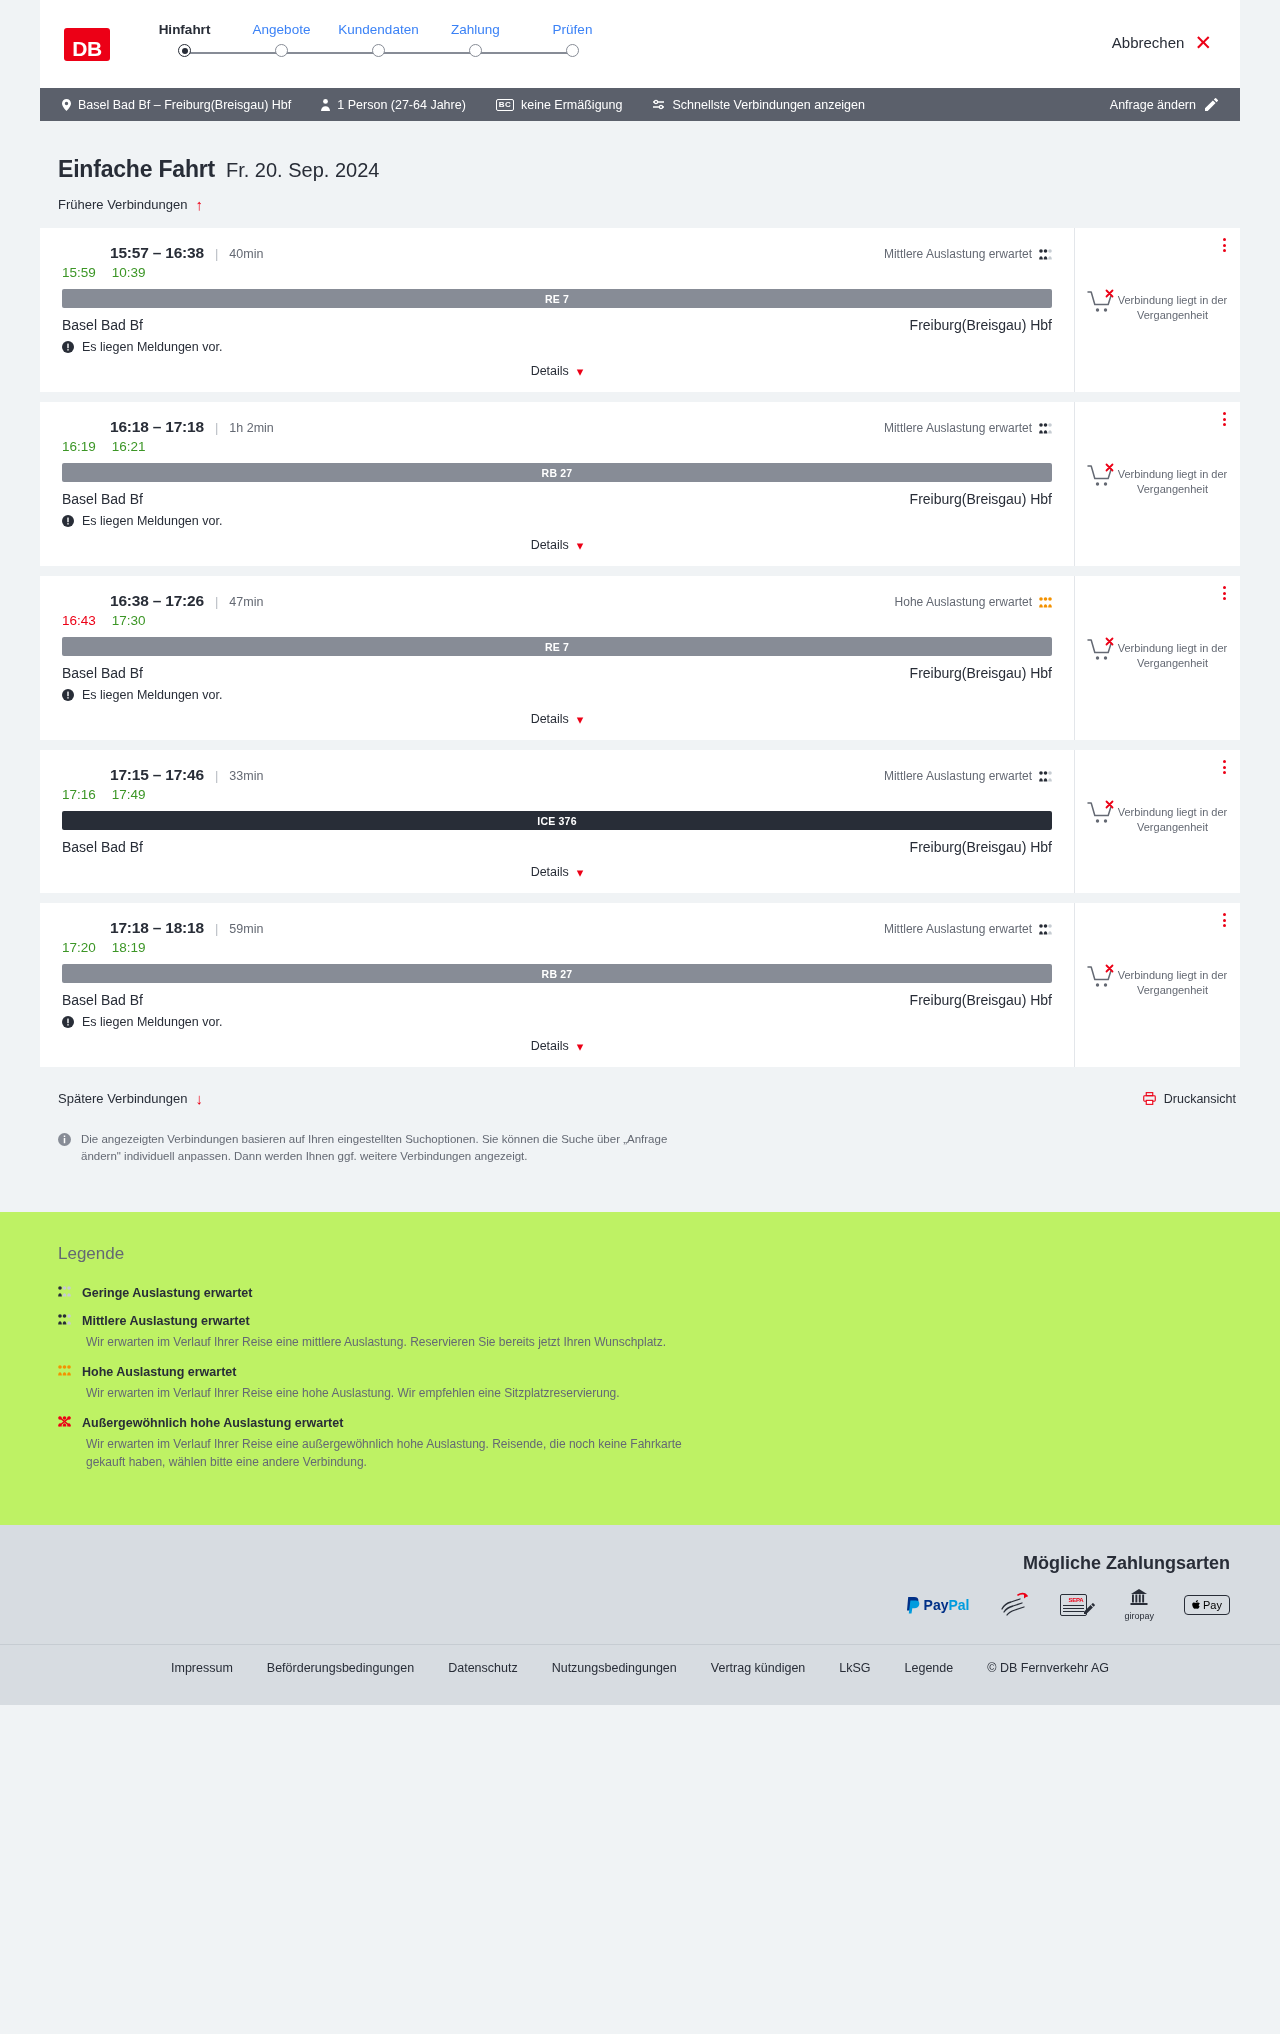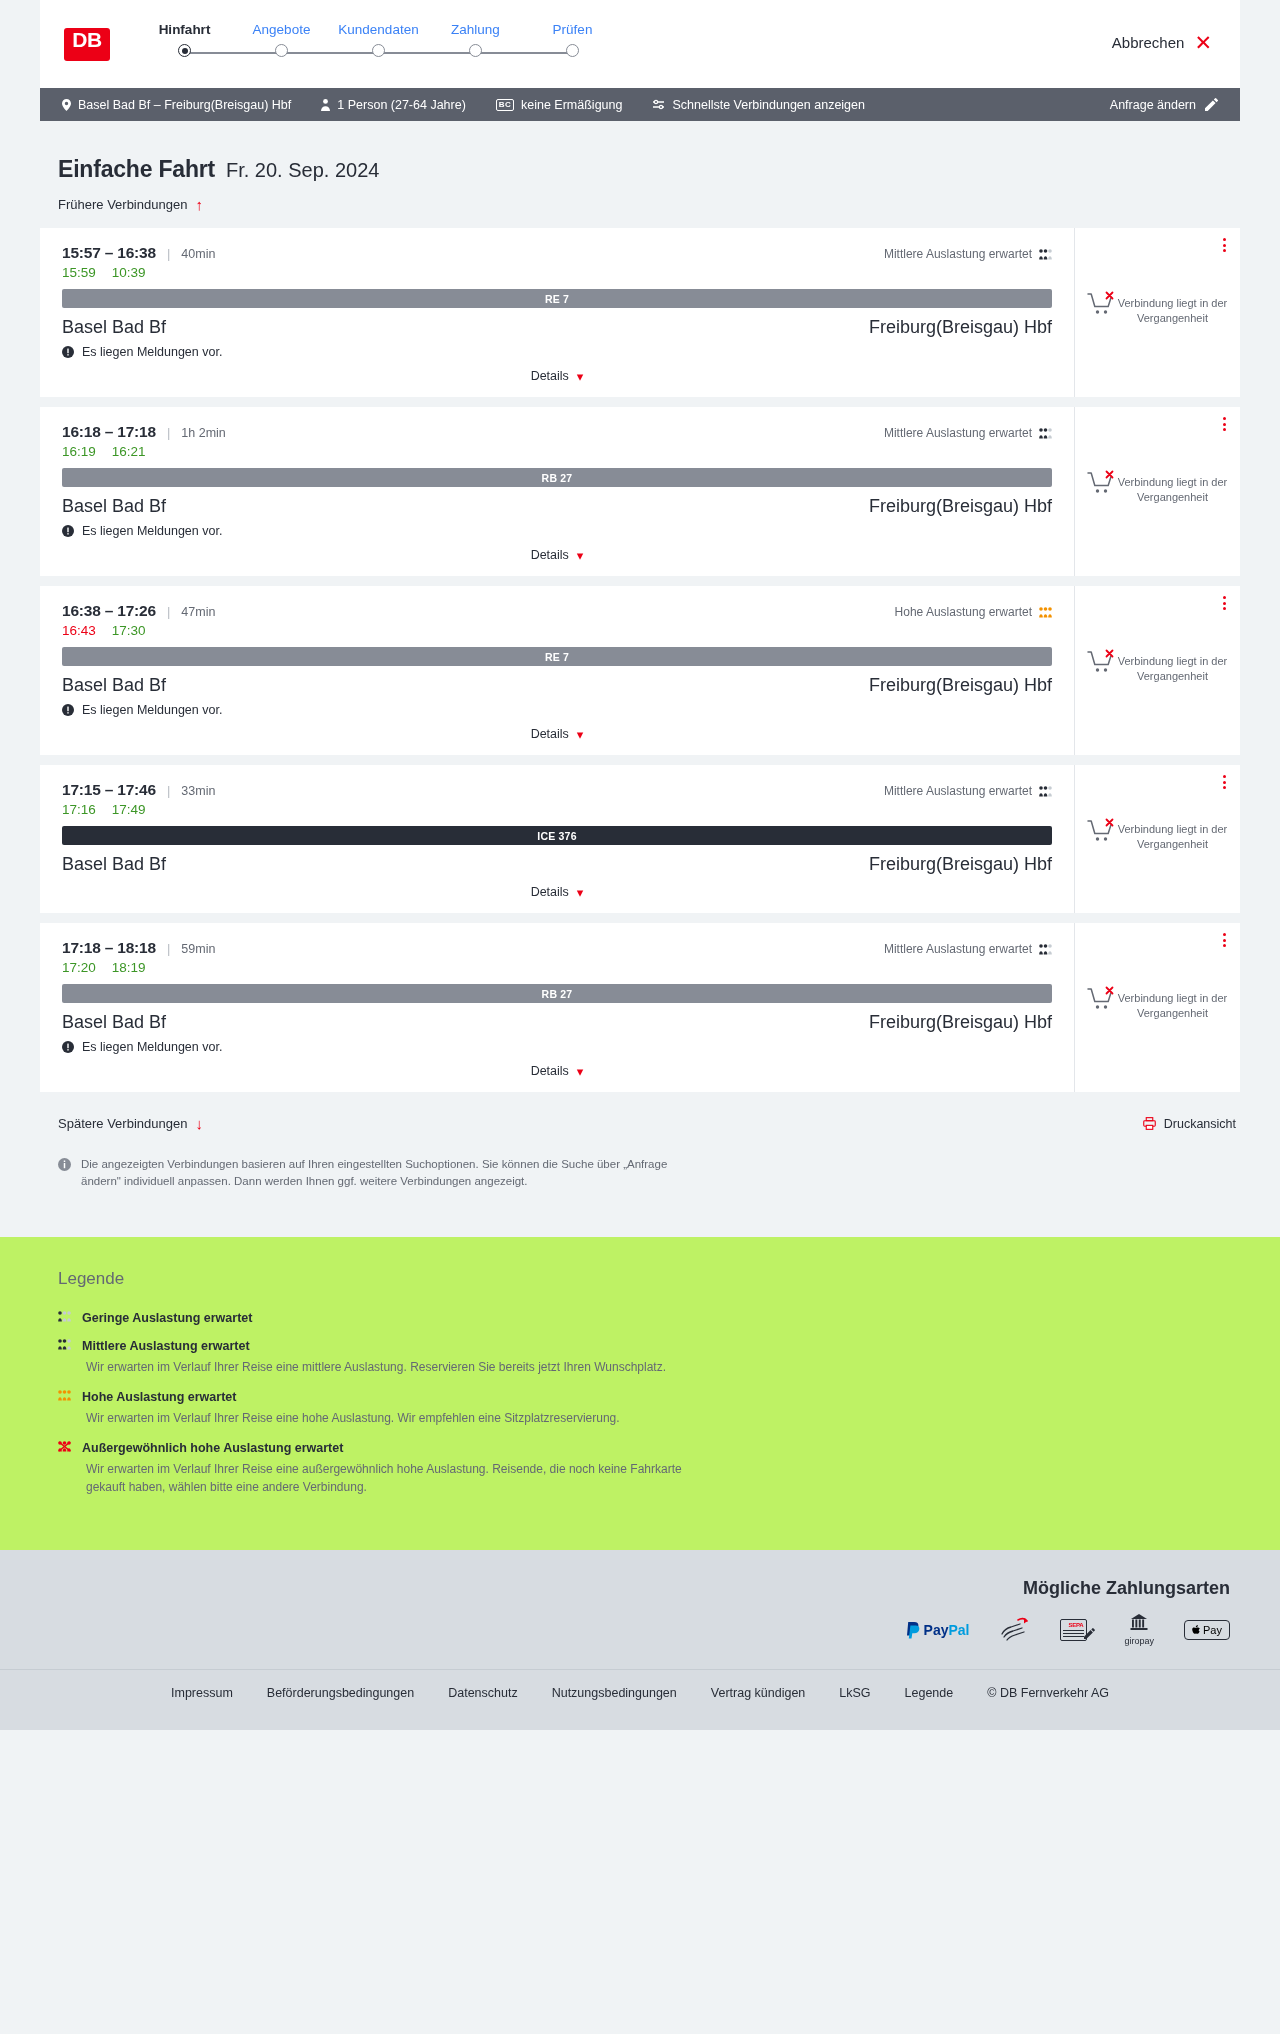--- a/index.html
+++ b/index.html
@@ -20,21 +20,21 @@
     background: #fff;
     padding: 18px 24px 26px 24px;
     display: flex;
     align-items: flex-start;
     position: relative;
   }
   .db-logo {
     width: 46px; height: 33px;
     background: #ec0016;
     border-radius: 3px;
-    display: flex; align-items: flex-start; justify-content: center;
+    display: flex; align-items: flex-end; justify-content: center;
     margin-right: 26px;
     margin-top: 10px;
     flex: 0 0 auto;
   }
   .db-logo span {
     color: #fff;
     font-weight: bold;
     font-size: 21px;
     letter-spacing: -0.5px;
     font-family: "Liberation Sans", sans-serif;
@@ -156,21 +156,21 @@
     flex: 1;
     padding: 16px 22px 14px 22px;
     border-right: 1px solid #e3e6ea;
     position: relative;
   }
   .row-top {
     display: flex;
     align-items: baseline;
     justify-content: space-between;
   }
-  .times-block { display: flex; align-items: baseline; gap: 11px; }
+  .times-block { display: flex; align-items: baseline; gap: 11px; margin-left: 48px; }
   .time-main { font-size: 15.5px; font-weight: bold; letter-spacing: -0.2px; }
   .time-sep { color: #b7bcc3; font-size: 13px; }
   .duration { font-size: 12.5px; color: #646973; }
   .occupancy {
     display: flex; align-items: center; gap: 7px;
     font-size: 12px; color: #646973;
   }
   .delayed-row {
     display: flex; gap: 16px;
     margin-top: 3px;
@@ -188,21 +188,21 @@
     font-size: 10.5px;
     font-weight: bold;
     letter-spacing: 0.2px;
   }
   .train-badge.regional { background: #878c96; }
   .train-badge.ice { background: #282d37; }
 
   .stations {
     display: flex; justify-content: space-between;
     margin-top: 9px;
-    font-size: 18px;
+    font-size: 14px;
     color: #282d37;
   }
   .notice-row {
     display: flex; align-items: center; gap: 8px;
     margin-top: 7px;
     font-size: 12.5px;
     color: #282d37;
   }
   .details-row {
     display: flex; justify-content: center;

